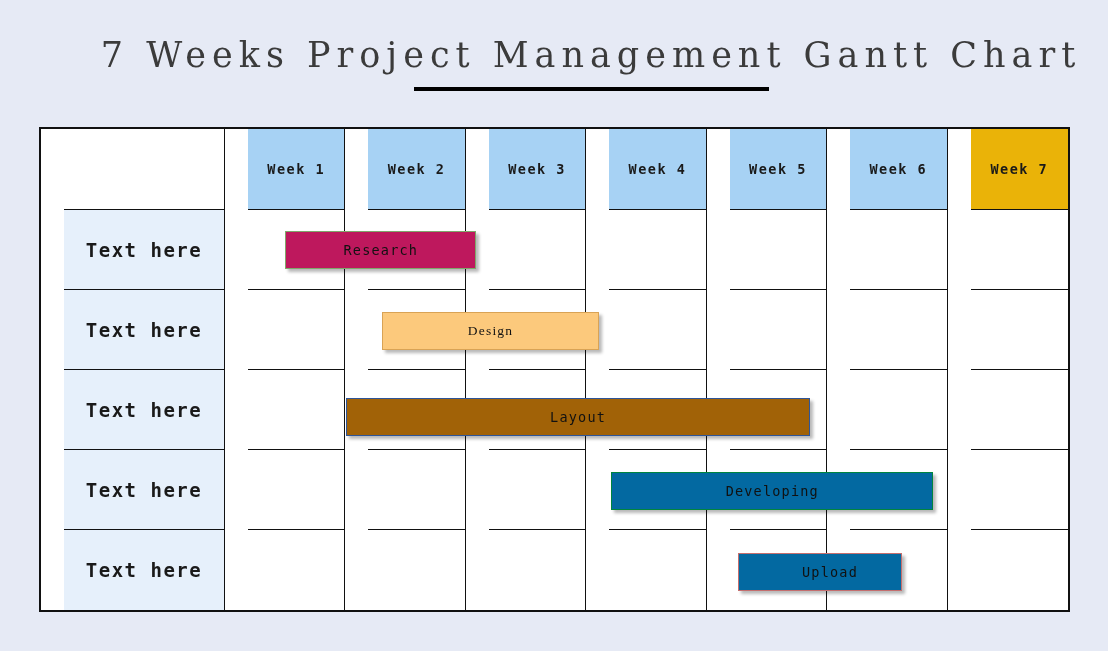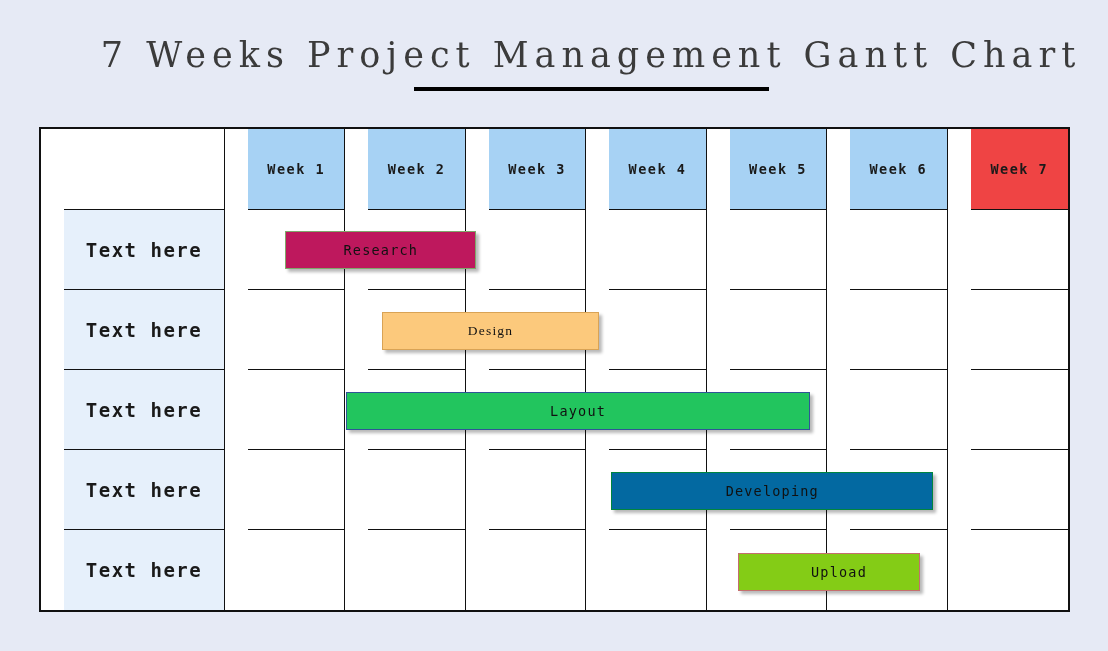--- a/index.html
+++ b/index.html
@@ -123,21 +123,21 @@
 <div class="gantt">
 
   <div class="grid">
     <div class="cell corner-cell"></div>
     <div class="cell week-cell" style="background: rgb(167, 210, 244);">Week 1</div>
     <div class="cell week-cell" style="background: rgb(167, 210, 244);">Week 2</div>
     <div class="cell week-cell" style="background: rgb(167, 210, 244);">Week 3</div>
     <div class="cell week-cell" style="background: rgb(167, 210, 244);">Week 4</div>
     <div class="cell week-cell" style="background: rgb(167, 210, 244);">Week 5</div>
     <div class="cell week-cell" style="background: rgb(167, 210, 244);">Week 6</div>
-    <div class="cell week-cell last-col" style="background: #ef4444;">Week 7</div>
+    <div class="cell week-cell last-col" style="background: #eab308;">Week 7</div>
 
     <div class="cell row-label-cell" style="background: rgb(230, 240, 251);">Text here</div>
     <div class="cell track-cell"></div>
     <div class="cell track-cell"></div>
     <div class="cell track-cell"></div>
     <div class="cell track-cell"></div>
     <div class="cell track-cell"></div>
     <div class="cell track-cell"></div>
     <div class="cell track-cell last-col"></div>
 
@@ -174,18 +174,18 @@
     <div class="cell track-cell last-row"></div>
     <div class="cell track-cell last-row"></div>
     <div class="cell track-cell last-row"></div>
     <div class="cell track-cell last-row"></div>
     <div class="cell track-cell last-row last-col"></div>
   </div>
 
   <div class="bars">
     <div class="bar" style="left: 244.357px; width: 191px; top: 102.2px; background: #be185d; border-color: rgb(127, 168, 106); color: rgb(17, 17, 17);">Research</div>
     <div class="bar" style="left: 340.929px; width: 217.286px; top: 182.6px; background: rgb(252, 201, 124); border-color: rgb(217, 163, 85); color: rgb(17, 17, 17); font-family: Liberation Serif, serif;">Design</div>
-    <div class="bar" style="left: 304.714px; width: 464.75px; top: 263px; background: #22c55e; border-color: rgb(47, 85, 151); color: rgb(17, 17, 17);">Layout</div>
+    <div class="bar" style="left: 304.714px; width: 464.75px; top: 269px; background: #a16207; border-color: rgb(47, 85, 151); color: rgb(17, 17, 17);">Layout</div>
     <div class="bar" style="left: 570.286px; width: 322px; top: 343.4px; background: #0369a1; border-color: rgb(0, 133, 63); color: rgb(17, 17, 17);">Developing</div>
-    <div class="bar" style="left: 697.036px; width: 182px; top: 423.8px; background: #84cc16; border-color: rgb(196, 110, 110); color: rgb(17, 17, 17); padding-left: 20px;">Upload</div>
+    <div class="bar" style="left: 697.036px; width: 164px; top: 423.8px; background: #0369a1; border-color: rgb(196, 110, 110); color: rgb(17, 17, 17); padding-left: 20px;">Upload</div>
   </div>
 
 </div>
 
 </body></html>

